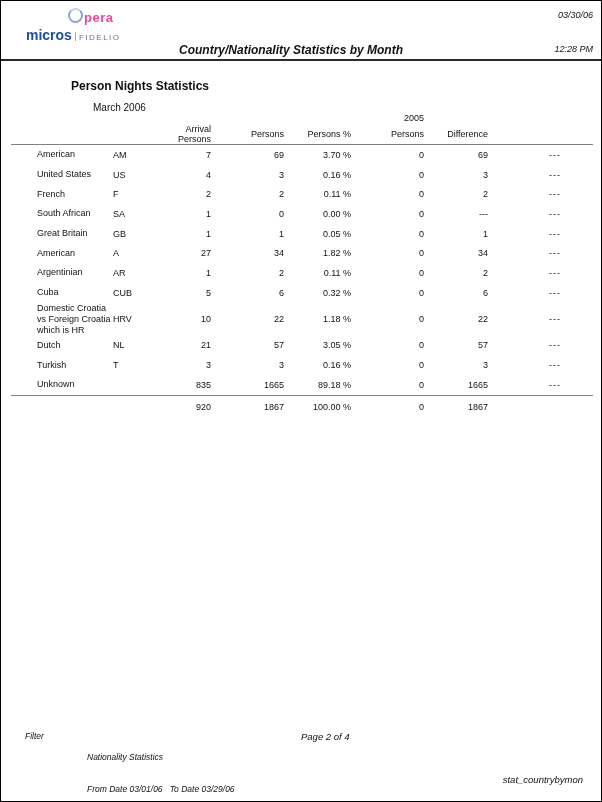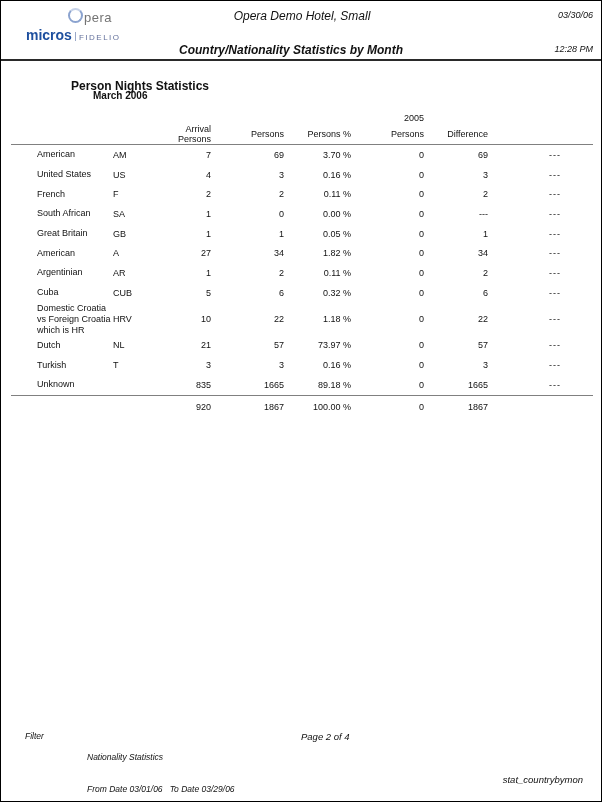--- a/index.html
+++ b/index.html
@@ -8,34 +8,34 @@
     width:602px;height:802px;
     box-sizing:border-box;
     border:1px solid #000;
     background:#fff;
     font-family:"Liberation Sans", sans-serif;
     color:#111;
     overflow:hidden;
   }
   
   .logo{position:absolute;left:25px;top:7px;width:92px;}
-  .logo-opera{margin-left:42px;font-size:13px;color:#737373;letter-spacing:0.5px;}
+  .logo-opera{margin-left:42px;font-size:13px;color:#ec4899;letter-spacing:0.5px;font-weight:bold;}
   .logo-swirl{display:inline-block;width:11px;height:11px;border:2px solid #8ba3cf;border-radius:50%;border-top-color:#c6d2e8;vertical-align:-1px;margin-right:1px;}
   .logo-micros-line{margin-top:1px;white-space:nowrap;}
   .logo-micros{font-size:14px;font-weight:bold;color:#1e4f9e;}
   .logo-sep{display:inline-block;width:1px;height:9px;background:#9aa8c8;margin:0 3px;vertical-align:-1px;}
   .logo-fidelio{font-size:8px;color:#64719c;letter-spacing:1.5px;}
   .hotel-name{position:absolute;left:0;top:8px;width:602px;text-align:center;font-style:italic;font-size:12px;}
   .report-date{position:absolute;right:8px;top:9px;font-style:italic;font-size:9px;}
   .report-title{position:absolute;left:0;top:42px;width:580px;text-align:center;font-style:italic;font-weight:bold;font-size:12px;}
   .report-time{position:absolute;right:8px;top:43px;font-style:italic;font-size:9px;}
   .header-rule{position:absolute;left:0;right:0;top:58px;height:2px;background:#2a2a2a;}
   
   .section-title{position:absolute;left:70px;top:78px;font-weight:bold;font-size:12px;}
-  .section-period{position:absolute;left:92px;top:89px;font-weight:bold;font-size:10px;}
+  .section-period{position:absolute;left:92px;top:101px;font-weight:normal;font-size:10px;}
   
   .table-wrap{position:absolute;left:10px;top:110px;width:582px;}
   table{border-collapse:collapse;table-layout:fixed;width:582px;font-size:9px;color:#111;}
   td{padding:0;vertical-align:middle;overflow:hidden;}
   .r{text-align:right;}
   tr.h1 td{height:13px;font-size:9px;}
   tr.h2 td{height:16px;font-size:9px;border-bottom:1px solid #808080;}
   tbody td{height:19.7px;}
   td.c-name{padding-left:26px;line-height:11px;}
   td.c-code{padding-left:2px;}
@@ -52,21 +52,20 @@
 <body>
 
 <div class="page">
 
   <div class="logo">
     <div class="logo-opera"><span class="logo-swirl"></span><span>pera</span></div>
     <div class="logo-micros-line">
       <span class="logo-micros">micros</span><span class="logo-sep"></span><span class="logo-fidelio">FIDELIO</span>
     </div>
   </div>
-  <div class="hotel-name">Opera Demo Hotel, Small</div>
   <div class="report-date">03/30/06</div>
   <div class="report-title">Country/Nationality Statistics by Month</div>
   <div class="report-time">12:28 PM</div>
   <div class="header-rule"></div>
 
   <div class="section-title">Person Nights Statistics</div>
   <div class="section-period">March 2006</div>
 
   <div class="table-wrap">
     <table>
@@ -196,21 +195,21 @@
             <td class="r">0</td>
             <td class="r">22</td>
             <td class="r c-extra">---</td>
           </tr>
 
           <tr class="trow">
             <td class="c-name">Dutch</td>
             <td class="c-code">NL</td>
             <td class="r">21</td>
             <td class="r">57</td>
-            <td class="r">73.97 %</td>
+            <td class="r">3.05 %</td>
             <td class="r">0</td>
             <td class="r">57</td>
             <td class="r c-extra">---</td>
           </tr>
 
 
           <tr class="trow">
             <td class="c-name">Turkish</td>
             <td class="c-code">T</td>
             <td class="r">3</td>

